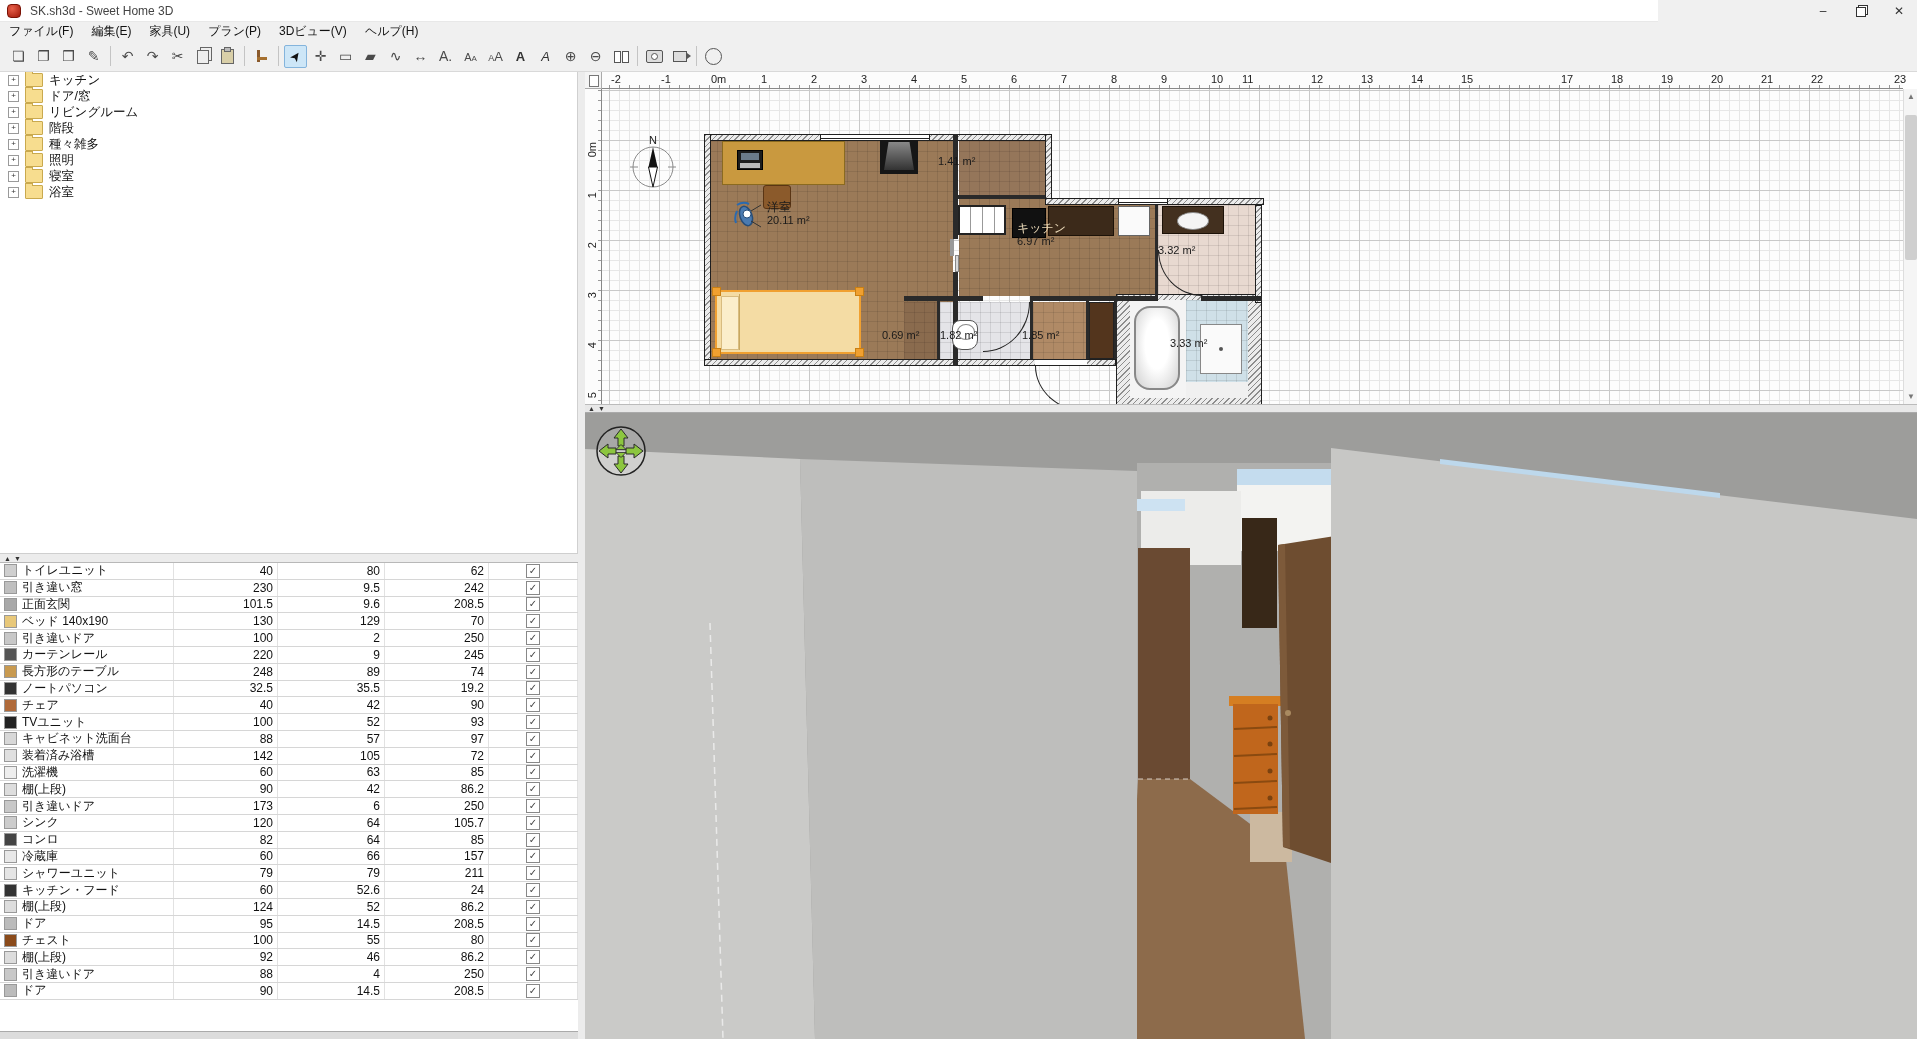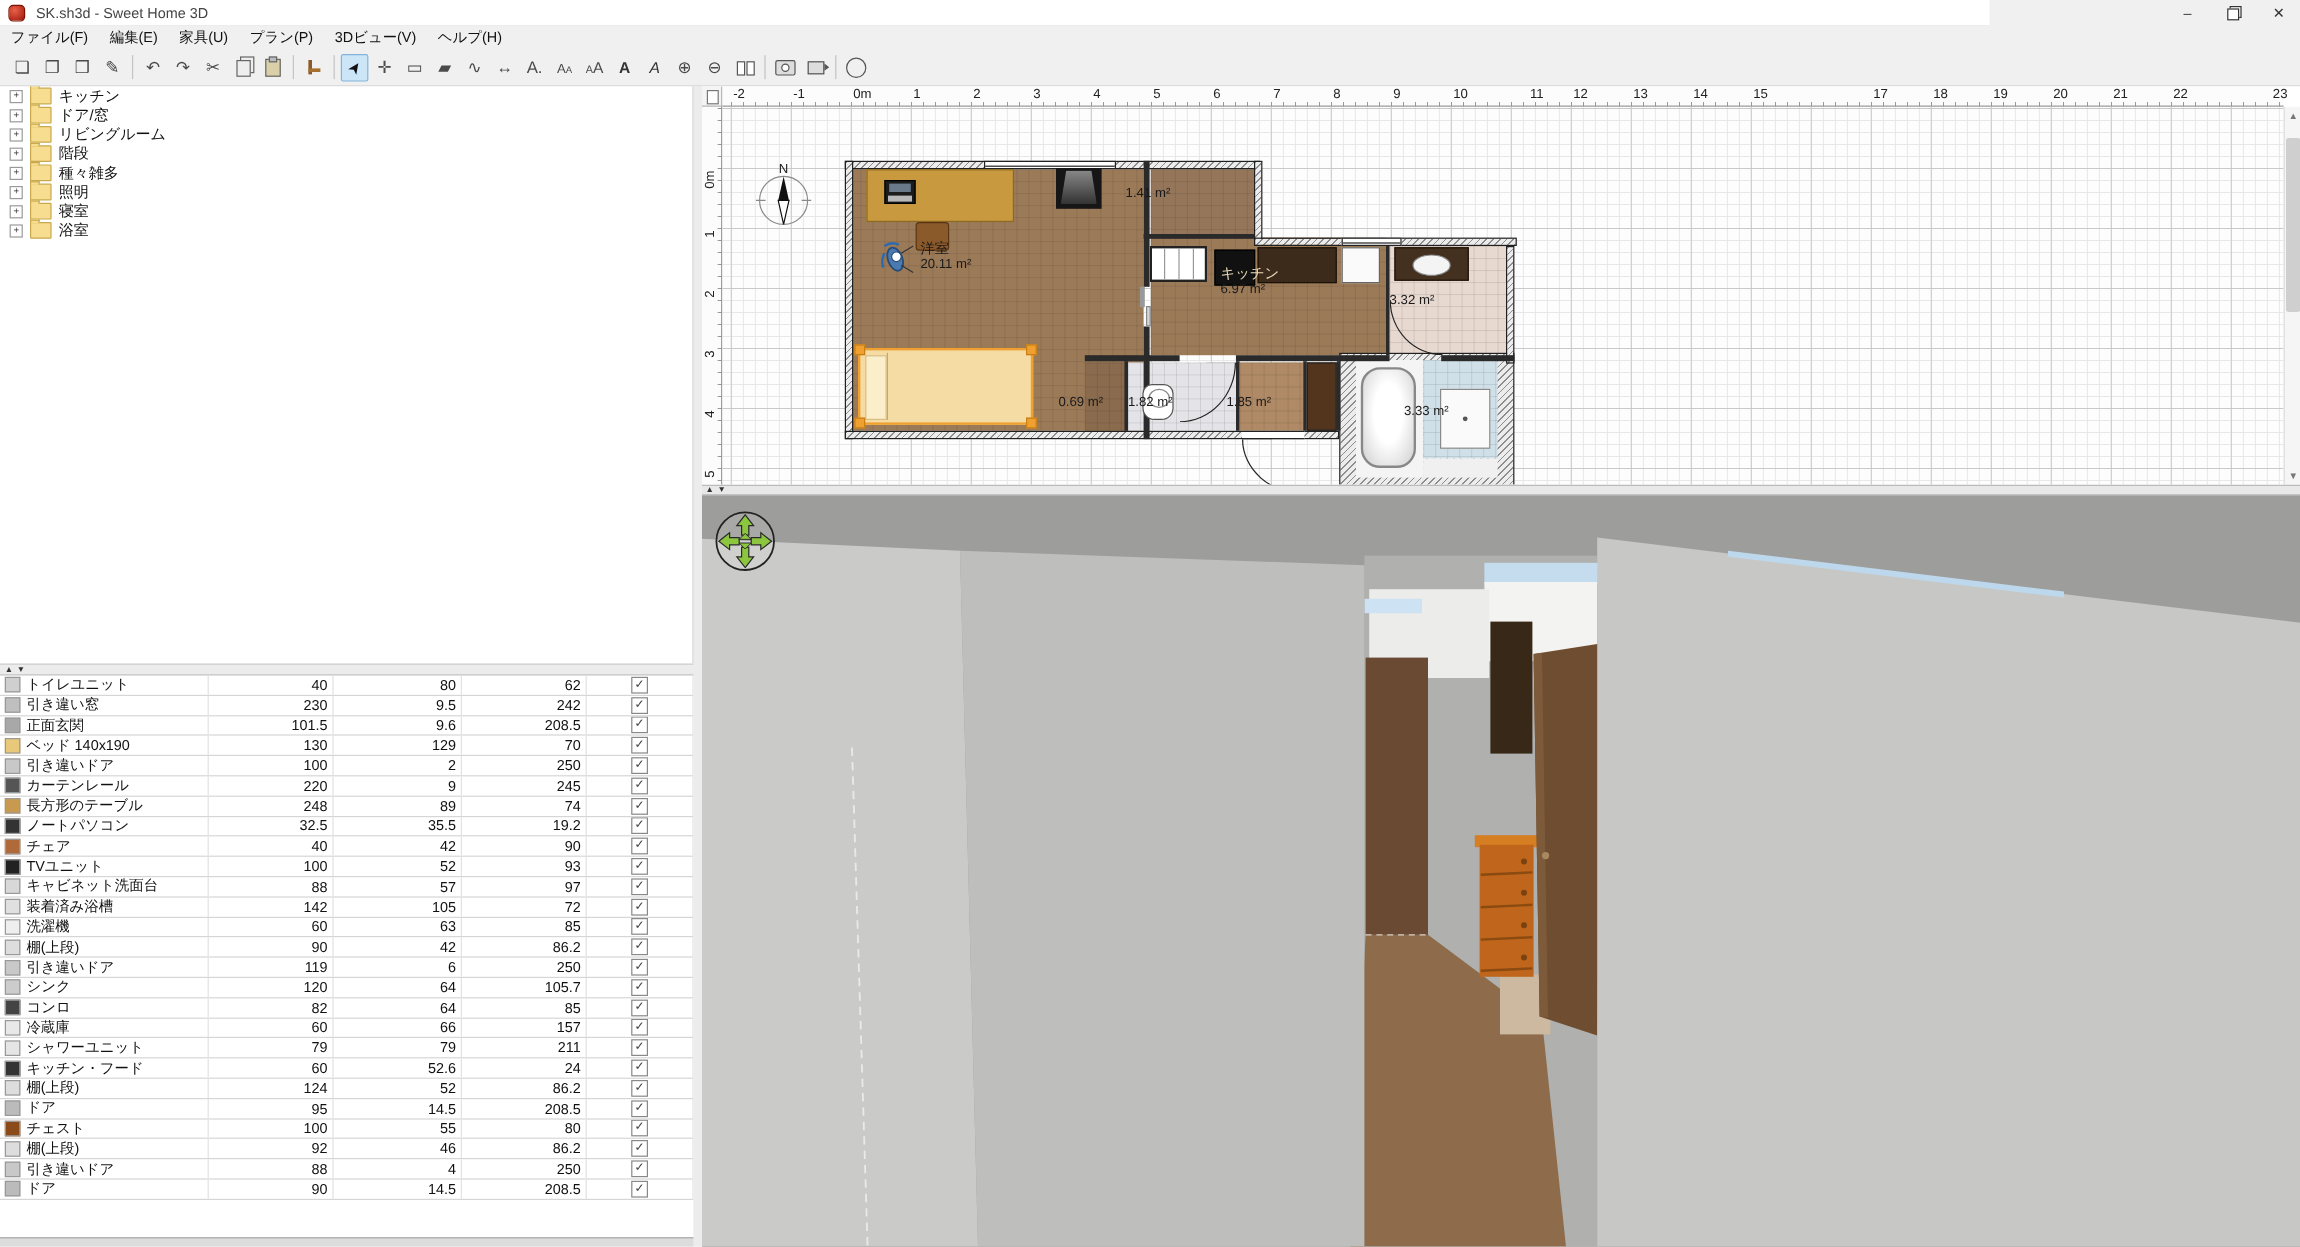--- a/index.html
+++ b/index.html
@@ -424,21 +424,21 @@
           <div class="c num">86.2</div>
           <div class="c" style="justify-content: center;">
             <span class="cbx">✓</span>
           </div>
         </div>
         <div class="trow">
           <div class="c">
             <span class="fic" style="background: rgb(200, 200, 200);"></span>
             <span>引き違いドア</span>
           </div>
-          <div class="c num">119</div>
+          <div class="c num">173</div>
           <div class="c num">6</div>
           <div class="c num">250</div>
           <div class="c" style="justify-content: center;">
             <span class="cbx">✓</span>
           </div>
         </div>
         <div class="trow">
           <div class="c">
             <span class="fic" style="background: rgb(204, 204, 204);"></span>
             <span>シンク</span>
@@ -584,21 +584,21 @@
         <span class="hlab" style="left: 159px;">1</span>
         <span class="hlab" style="left: 209px;">2</span>
         <span class="hlab" style="left: 259px;">3</span>
         <span class="hlab" style="left: 309px;">4</span>
         <span class="hlab" style="left: 359px;">5</span>
         <span class="hlab" style="left: 409px;">6</span>
         <span class="hlab" style="left: 459px;">7</span>
         <span class="hlab" style="left: 509px;">8</span>
         <span class="hlab" style="left: 559px;">9</span>
         <span class="hlab" style="left: 609px;">10</span>
-        <span class="hlab" style="left: 673px;">11</span>
+        <span class="hlab" style="left: 640px;">11</span>
         <span class="hlab" style="left: 709px;">12</span>
         <span class="hlab" style="left: 759px;">13</span>
         <span class="hlab" style="left: 809px;">14</span>
         <span class="hlab" style="left: 859px;">15</span>
         <span class="hlab" style="left: 909px; margin-top: 35px;">16</span>
         <span class="hlab" style="left: 959px;">17</span>
         <span class="hlab" style="left: 1009px;">18</span>
         <span class="hlab" style="left: 1059px;">19</span>
         <span class="hlab" style="left: 1109px;">20</span>
         <span class="hlab" style="left: 1159px;">21</span>

